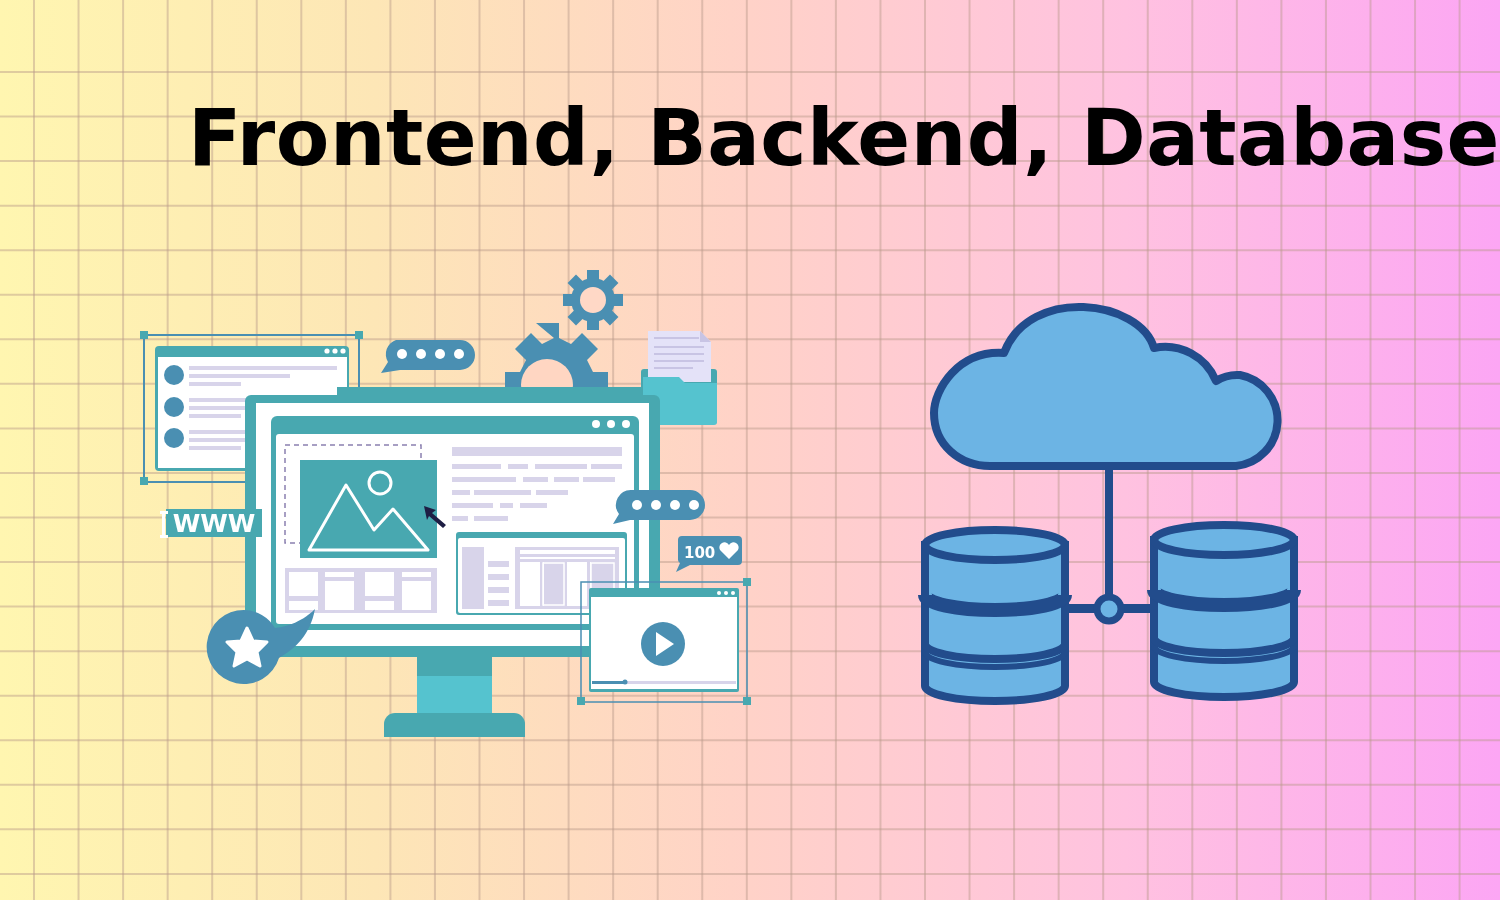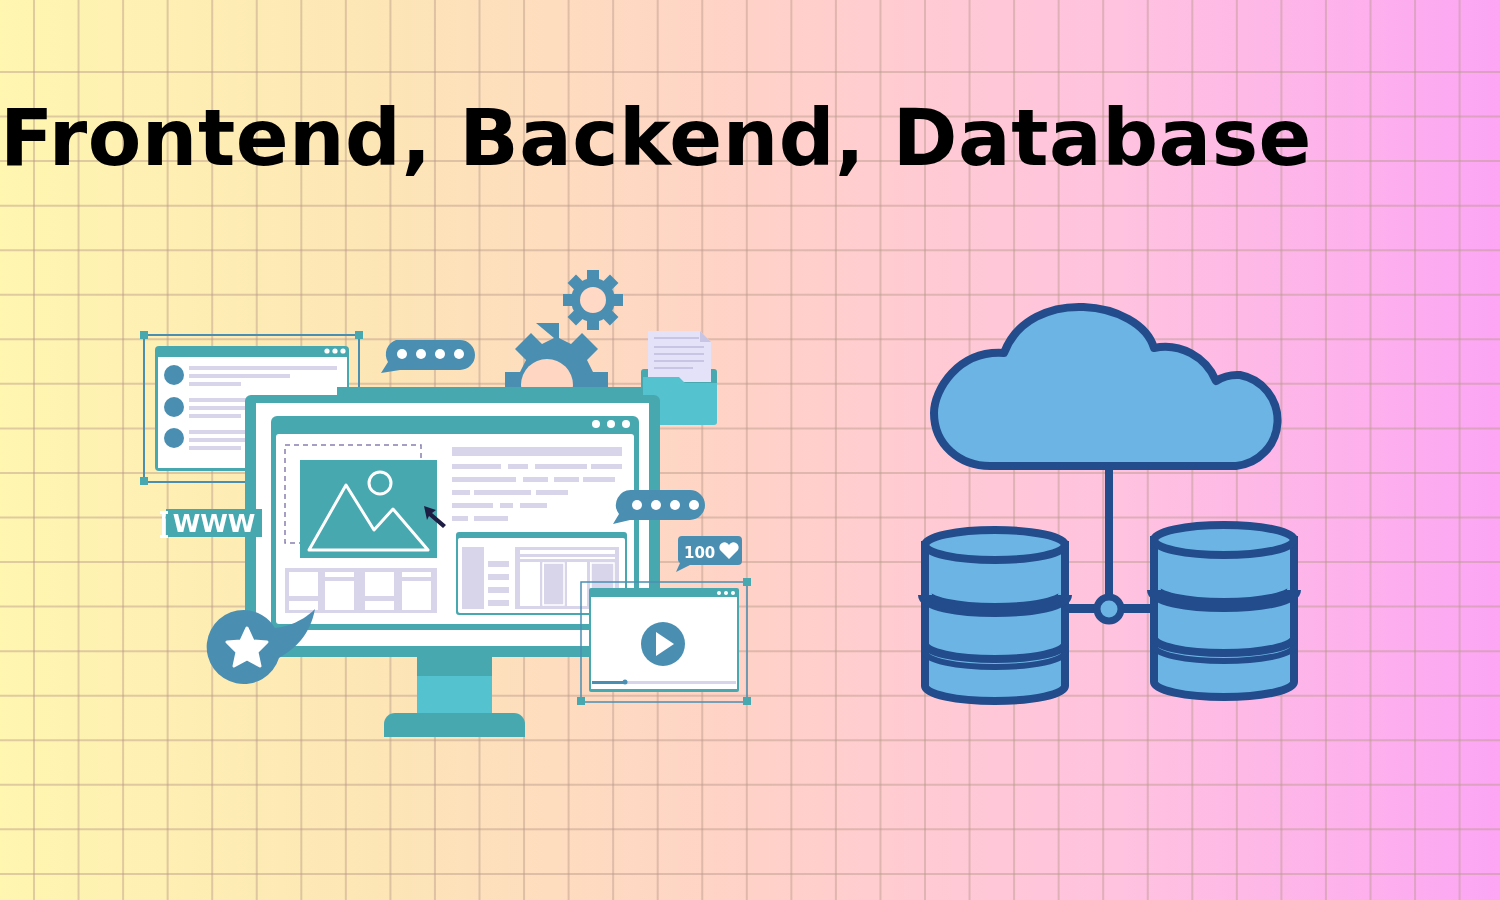--- a/index.html
+++ b/index.html
@@ -3,21 +3,21 @@
 <meta charset="utf-8">
 <style>
   html, body { margin: 0; padding: 0; }
   body { width: 1500px; height: 900px; overflow: hidden; position: relative; }
   .bg {
     position: absolute; left: 0; top: 0; width: 1500px; height: 900px;
     background: linear-gradient(90deg, #fff6b0 0%, #fde6b6 25%, #ffd2c8 50%, #ffc2e0 75%, #fca6f4 100%);
   }
   .grid { position: absolute; left: 0; top: 0; }
   .title {
-    position: absolute; left: 0; top: 88px; width: 1500px; text-align: left;
+    position: absolute; left: 0; top: 88px; width: 1500px; text-align: right;
     font-family: "DejaVu Sans", sans-serif; font-weight: bold; font-size: 78px;
     letter-spacing: 0.5px; color: #000; line-height: 100px;
   }
   .art { position: absolute; left: 0; top: 0; }
   .www-text { font-family: "DejaVu Sans", sans-serif; font-weight: bold; }
   .hundred-text { font-family: "DejaVu Sans", sans-serif; font-weight: bold; }
 </style>
 </head>
 <body>
 

